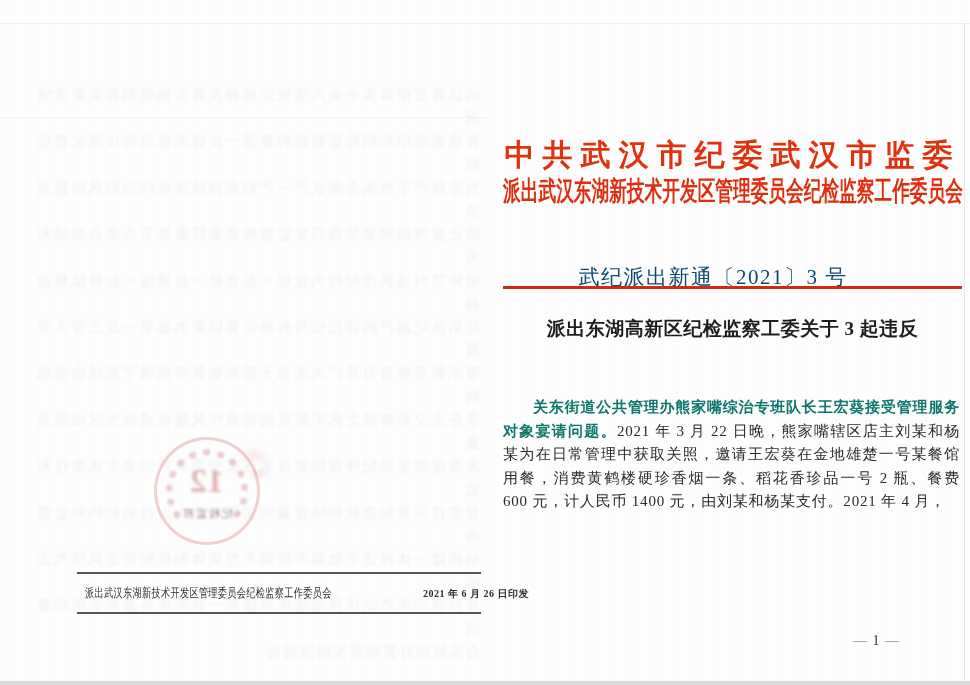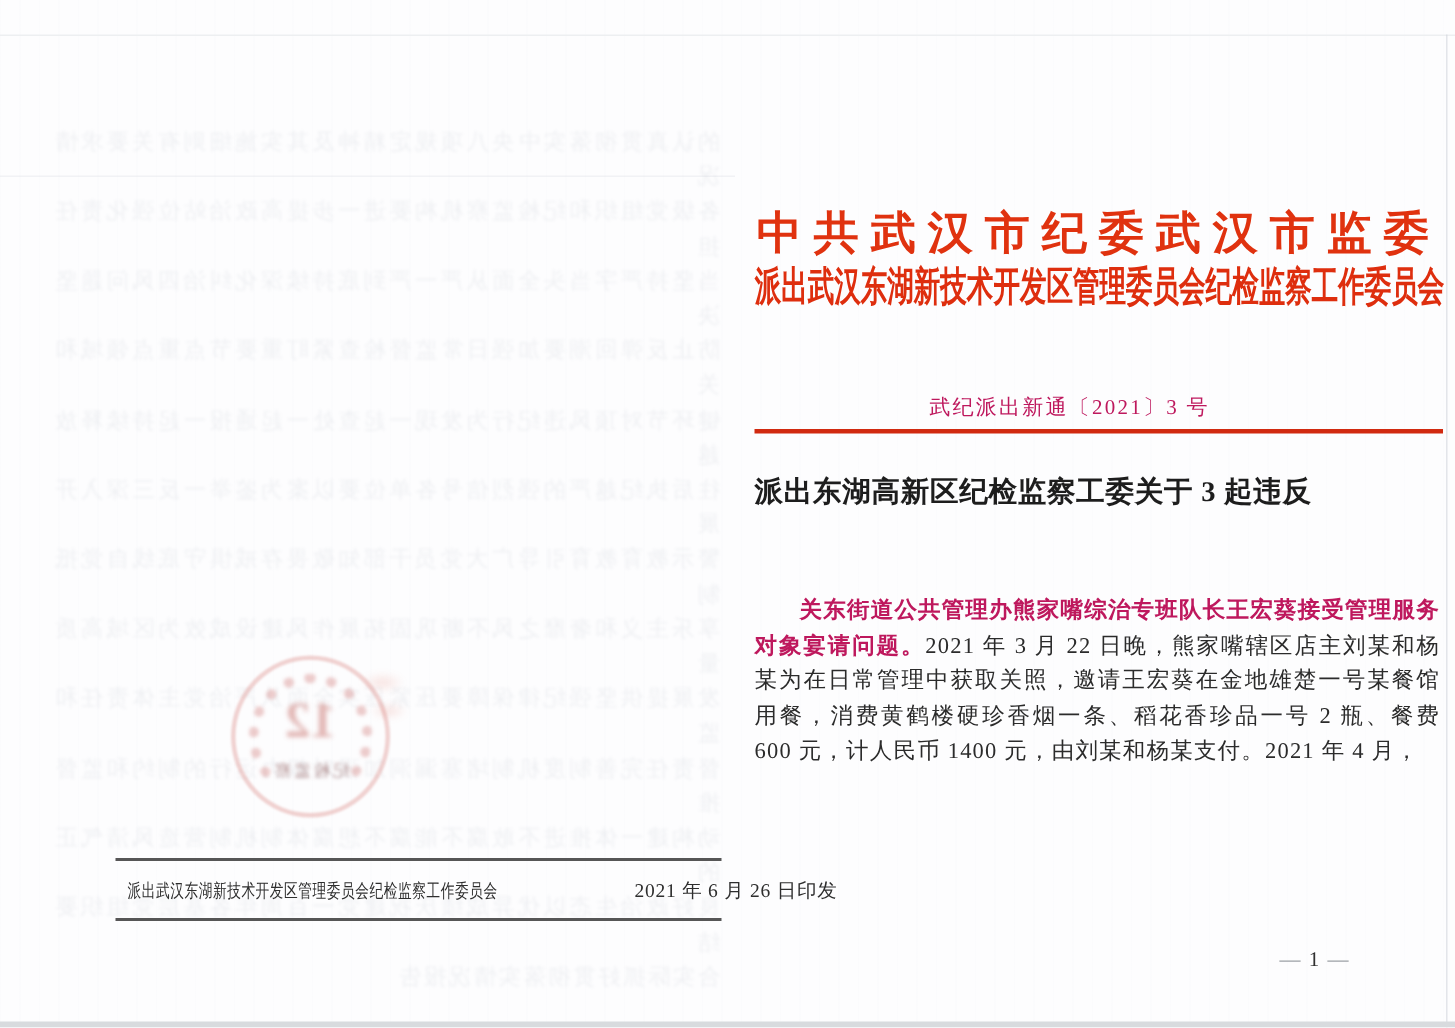--- a/index.html
+++ b/index.html
@@ -59,51 +59,51 @@
   .colophon-line.bottom{top:612px;}
   .colophon-row{
     position:absolute;left:85px;top:585px;width:396px;
     display:flex;justify-content:space-between;align-items:center;
     color:#2e2e2e;
   }
   .colophon-issuer{
     font-size:12.5px;letter-spacing:0.5px;white-space:nowrap;
     transform:scaleX(0.73);transform-origin:left center;
   }
-  .colophon-date{font-size:13px;letter-spacing:0.5px;white-space:nowrap;}
+  .colophon-date{font-size:10px;letter-spacing:0.5px;white-space:nowrap;font-weight:bold;}
 
   
   .right-page{position:absolute;left:503px;top:0;width:459px;height:635px;}
   .red-hdr1{
     position:absolute;left:0;top:135px;width:459px;text-align:center;
     font-size:30px;font-weight:bold;color:#e0320f;letter-spacing:8px;
     white-space:nowrap;
   }
   .red-hdr2{
     position:absolute;left:50%;top:173px;
     font-size:27px;font-weight:bold;color:#de2e0e;white-space:nowrap;
     transform:translateX(-50%) scaleX(0.655);
   }
   .doc-number{
     position:absolute;left:0;top:263px;width:420px;text-align:center;
-    font-size:14px;color:#be185d;letter-spacing:1.5px;white-space:nowrap;
+    font-size:21px;color:#0c4a6e;letter-spacing:1.5px;white-space:nowrap;
   }
   .red-rule{position:absolute;left:0;top:286px;width:459px;height:3px;background:#d12a10;}
   .doc-title{
-    position:absolute;left:0;top:312px;width:459px;
+    position:absolute;left:0;top:312px;width:459px;text-align:center;
     font-size:19px;font-weight:bold;color:#1d1d1d;line-height:33px;
     letter-spacing:0.5px;
   }
   .doc-body{
     position:absolute;left:0;top:396px;width:457px;
     font-size:15px;line-height:23.5px;letter-spacing:0.8px;
     color:#2b2b2b;text-align:justify;
   }
   .doc-body p{margin:0;text-indent:2em;}
-  .doc-body b{font-weight:bold;color:#be185d;}
+  .doc-body b{font-weight:bold;color:#0f766e;}
   .page-number{
     position:absolute;right:62px;top:633px;
     font-size:14px;color:#303030;letter-spacing:1px;white-space:nowrap;
   }
   .page-number .dash{color:#8d9298;}
 </style>
 </head>
 <body>
 
 <div class="scan-stripes"></div>

